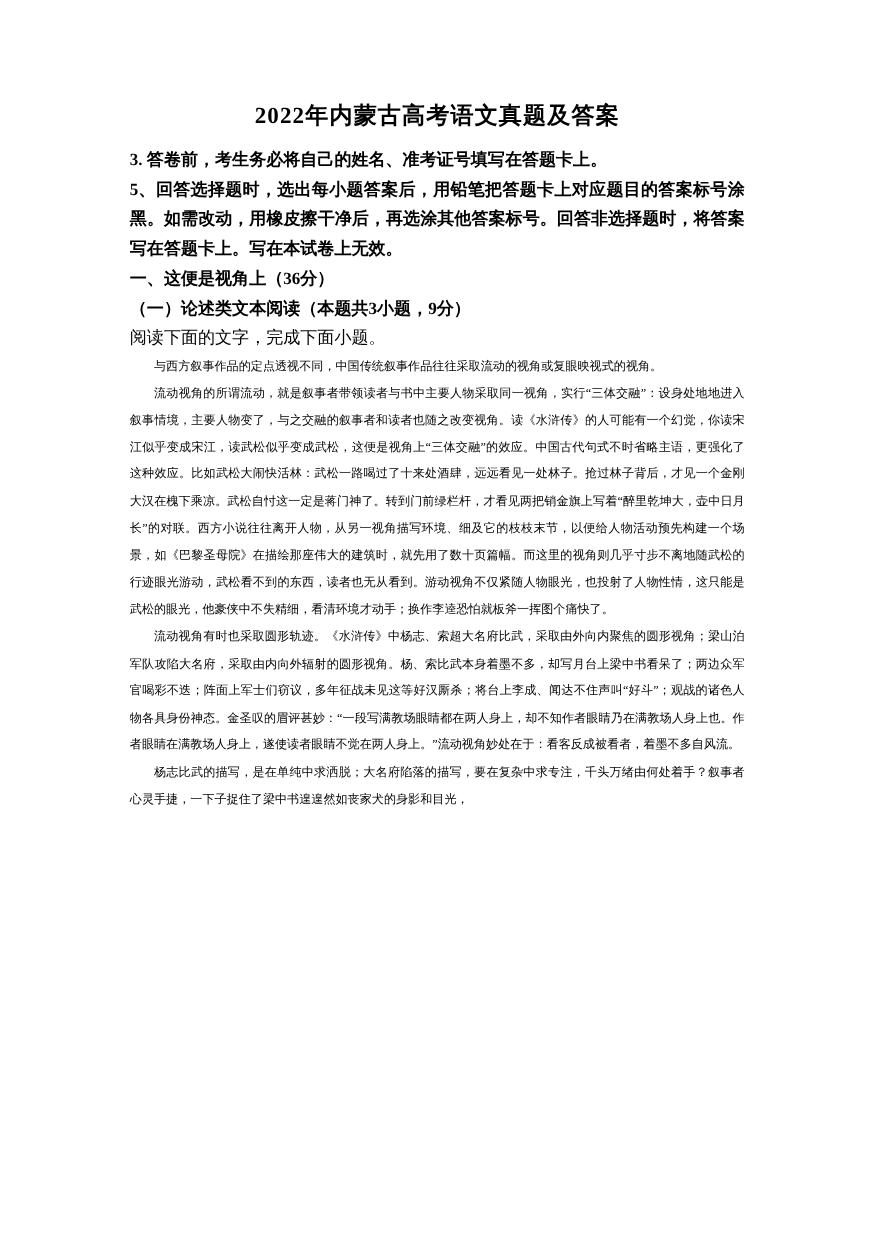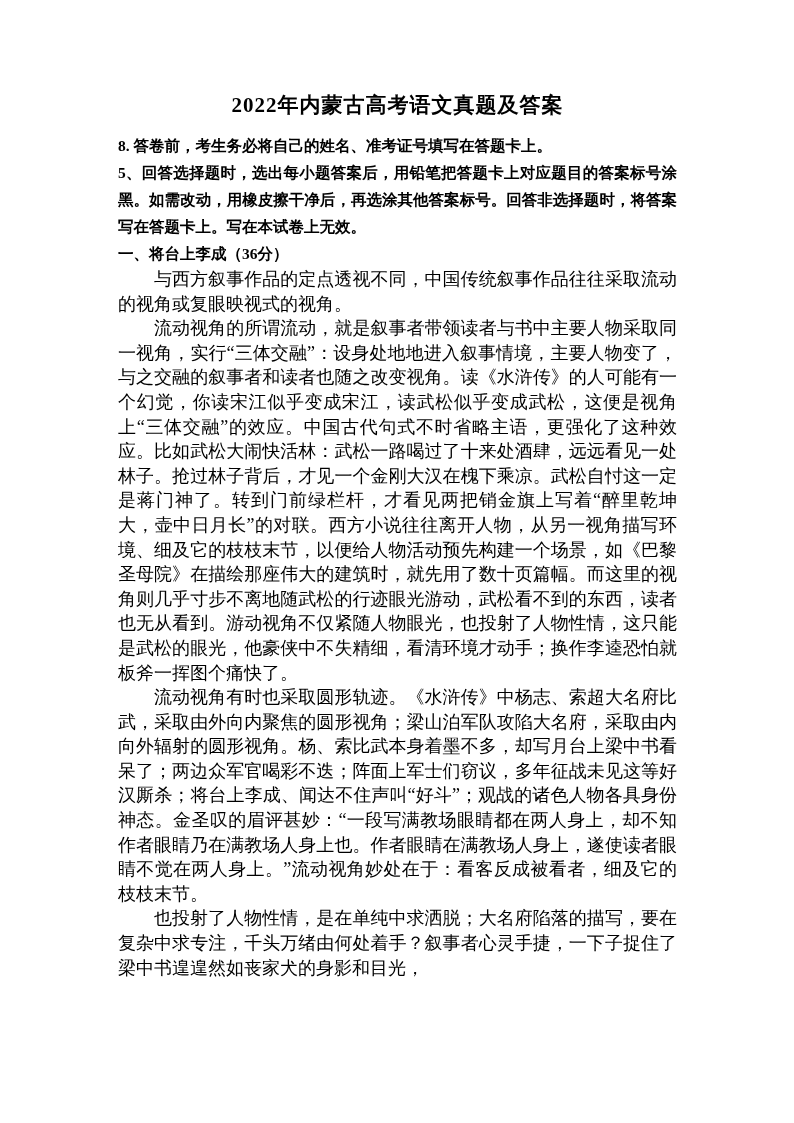--- a/index.html
+++ b/index.html
@@ -33,45 +33,47 @@
     text-align: justify;
     text-justify: inter-ideograph;
   }
   .instruction {
     font-size: 15.5px;
     font-weight: 400;
     line-height: 27px;
     text-align: left;
   }
   .passage p {
-    font-size: 18px;
+    font-size: 11px;
     font-weight: 400;
     line-height: 24.6px;
     text-indent: 2em;
     text-align: justify;
     text-justify: inter-ideograph;
     margin: 0;
   }
 </style>
 </head>
 <body>
 
 <div class="page">
 
   <h1 class="title">2022年内蒙古高考语文真题及答案</h1>
 
   <div class="notice">
-    <p class="notice-item">8. 答卷前，考生务必将自己的姓名、准考证号填写在答题卡上。</p>
+    <p class="notice-item">3. 答卷前，考生务必将自己的姓名、准考证号填写在答题卡上。</p>
     <p class="notice-item">5、回答选择题时，选出每小题答案后，用铅笔把答题卡上对应题目的答案标号涂黑。如需改动，用橡皮擦干净后，再选涂其他答案标号。回答非选择题时，将答案写在答题卡上。写在本试卷上无效。</p>
   </div>
 
-  <p class="section-heading">一、将台上李成（36分）</p>
+  <p class="section-heading">一、这便是视角上（36分）</p>
 
+  <p class="subsection-heading">（一）论述类文本阅读（本题共3小题，9分）</p>
 
+  <p class="instruction">阅读下面的文字，完成下面小题。</p>
 
   <div class="passage">
     <p>与西方叙事作品的定点透视不同，中国传统叙事作品往往采取流动的视角或复眼映视式的视角。</p>
     <p>流动视角的所谓流动，就是叙事者带领读者与书中主要人物采取同一视角，实行“三体交融”：设身处地地进入叙事情境，主要人物变了，与之交融的叙事者和读者也随之改变视角。读《水浒传》的人可能有一个幻觉，你读宋江似乎变成宋江，读武松似乎变成武松，这便是视角上“三体交融”的效应。中国古代句式不时省略主语，更强化了这种效应。比如武松大闹快活林：武松一路喝过了十来处酒肆，远远看见一处林子。抢过林子背后，才见一个金刚大汉在槐下乘凉。武松自忖这一定是蒋门神了。转到门前绿栏杆，才看见两把销金旗上写着“醉里乾坤大，壶中日月长”的对联。西方小说往往离开人物，从另一视角描写环境、细及它的枝枝末节，以便给人物活动预先构建一个场景，如《巴黎圣母院》在描绘那座伟大的建筑时，就先用了数十页篇幅。而这里的视角则几乎寸步不离地随武松的行迹眼光游动，武松看不到的东西，读者也无从看到。游动视角不仅紧随人物眼光，也投射了人物性情，这只能是武松的眼光，他豪侠中不失精细，看清环境才动手；换作李逵恐怕就板斧一挥图个痛快了。</p>
-    <p>流动视角有时也采取圆形轨迹。《水浒传》中杨志、索超大名府比武，采取由外向内聚焦的圆形视角；梁山泊军队攻陷大名府，采取由内向外辐射的圆形视角。杨、索比武本身着墨不多，却写月台上梁中书看呆了；两边众军官喝彩不迭；阵面上军士们窃议，多年征战未见这等好汉厮杀；将台上李成、闻达不住声叫“好斗”；观战的诸色人物各具身份神态。金圣叹的眉评甚妙：“一段写满教场眼睛都在两人身上，却不知作者眼睛乃在满教场人身上也。作者眼睛在满教场人身上，遂使读者眼睛不觉在两人身上。”流动视角妙处在于：看客反成被看者，细及它的枝枝末节。</p>
-    <p>也投射了人物性情，是在单纯中求洒脱；大名府陷落的描写，要在复杂中求专注，千头万绪由何处着手？叙事者心灵手捷，一下子捉住了梁中书遑遑然如丧家犬的身影和目光，</p>
+    <p>流动视角有时也采取圆形轨迹。《水浒传》中杨志、索超大名府比武，采取由外向内聚焦的圆形视角；梁山泊军队攻陷大名府，采取由内向外辐射的圆形视角。杨、索比武本身着墨不多，却写月台上梁中书看呆了；两边众军官喝彩不迭；阵面上军士们窃议，多年征战未见这等好汉厮杀；将台上李成、闻达不住声叫“好斗”；观战的诸色人物各具身份神态。金圣叹的眉评甚妙：“一段写满教场眼睛都在两人身上，却不知作者眼睛乃在满教场人身上也。作者眼睛在满教场人身上，遂使读者眼睛不觉在两人身上。”流动视角妙处在于：看客反成被看者，着墨不多自风流。</p>
+    <p>杨志比武的描写，是在单纯中求洒脱；大名府陷落的描写，要在复杂中求专注，千头万绪由何处着手？叙事者心灵手捷，一下子捉住了梁中书遑遑然如丧家犬的身影和目光，</p>
   </div>
 
 </div>
 
 </body></html>

